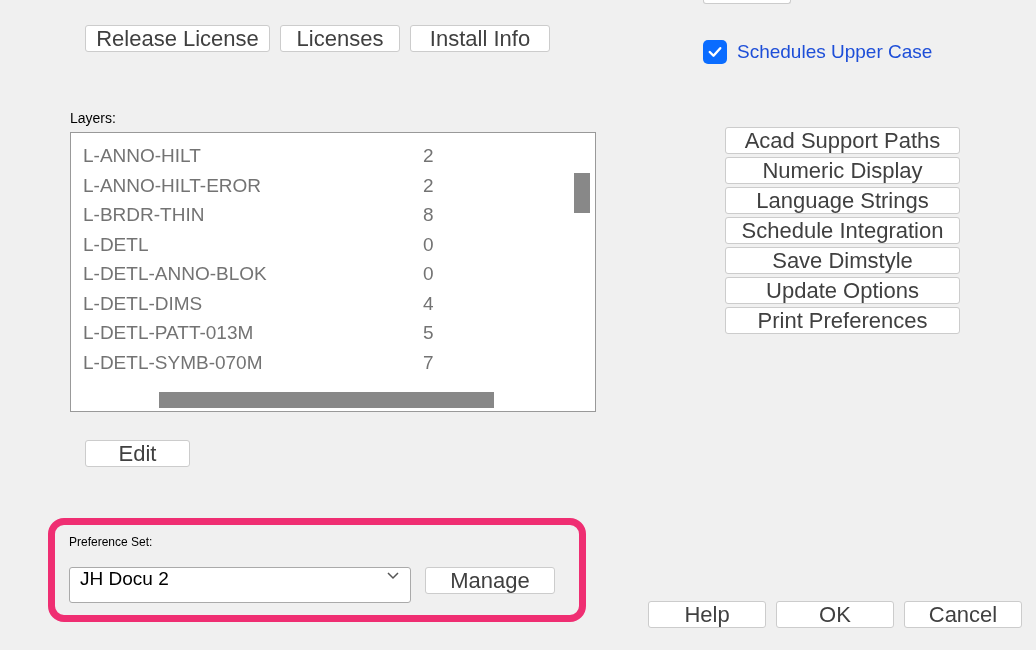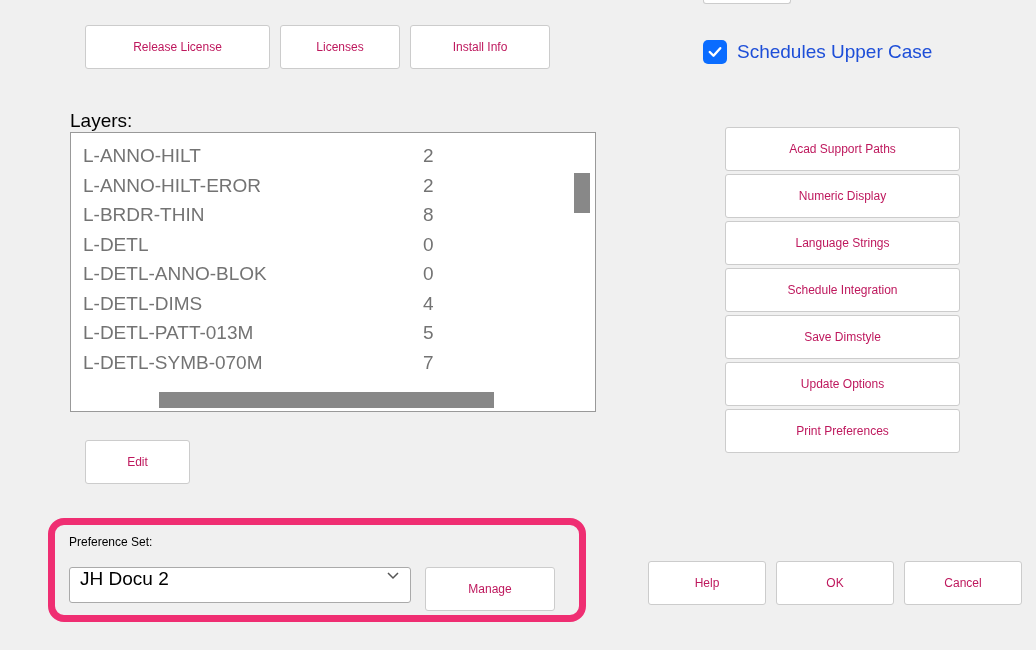--- a/index.html
+++ b/index.html
@@ -27,39 +27,40 @@
       position: absolute;
       top: 25px;
       left: 65px;
       display: flex;
       gap: 10px;
     }
     .btn {
       background: #ffffff;
       border: 1px solid #cccccc;
       border-radius: 3px;
-      font-size: 12px;
-      color: #be185d;
+      font-size: 22px;
+      color: #404040;
       cursor: pointer;
-      height: 44px;
+      height: 27px;
       display: inline-flex;
       align-items: center;
       justify-content: center;
       padding: 0 18px;
       white-space: nowrap;
     }
     .layers-section {
       position: absolute;
       top: 110px;
       left: 50px;
       width: 548px;
     }
     .layers-label {
-      font-size: 19px;
+      font-size: 14px;
       color: #000;
+      margin-bottom: 6px;
     }
     .layers-listbox {
       width: 526px;
       height: 280px;
       background: #fff;
       border: 1px solid #999;
       overflow: hidden;
       position: relative;
       padding: 8px 0 0 12px;
     }
@@ -207,20 +208,21 @@
     }
     .bottom-right-buttons {
       position: absolute;
       left: 628px;
       top: 561px;
       display: flex;
       gap: 10px;
     }
     .bottom-right-buttons .btn {
       width: 118px;
+      margin-top: 40px;
     }
   </style>
 </head>
 <body>
 
 <div class="main-panel">
 
   <div class="top-button-row">
     <button class="btn" style="width:185px">Release License</button>
     <button class="btn" style="width:120px">Licenses</button>

